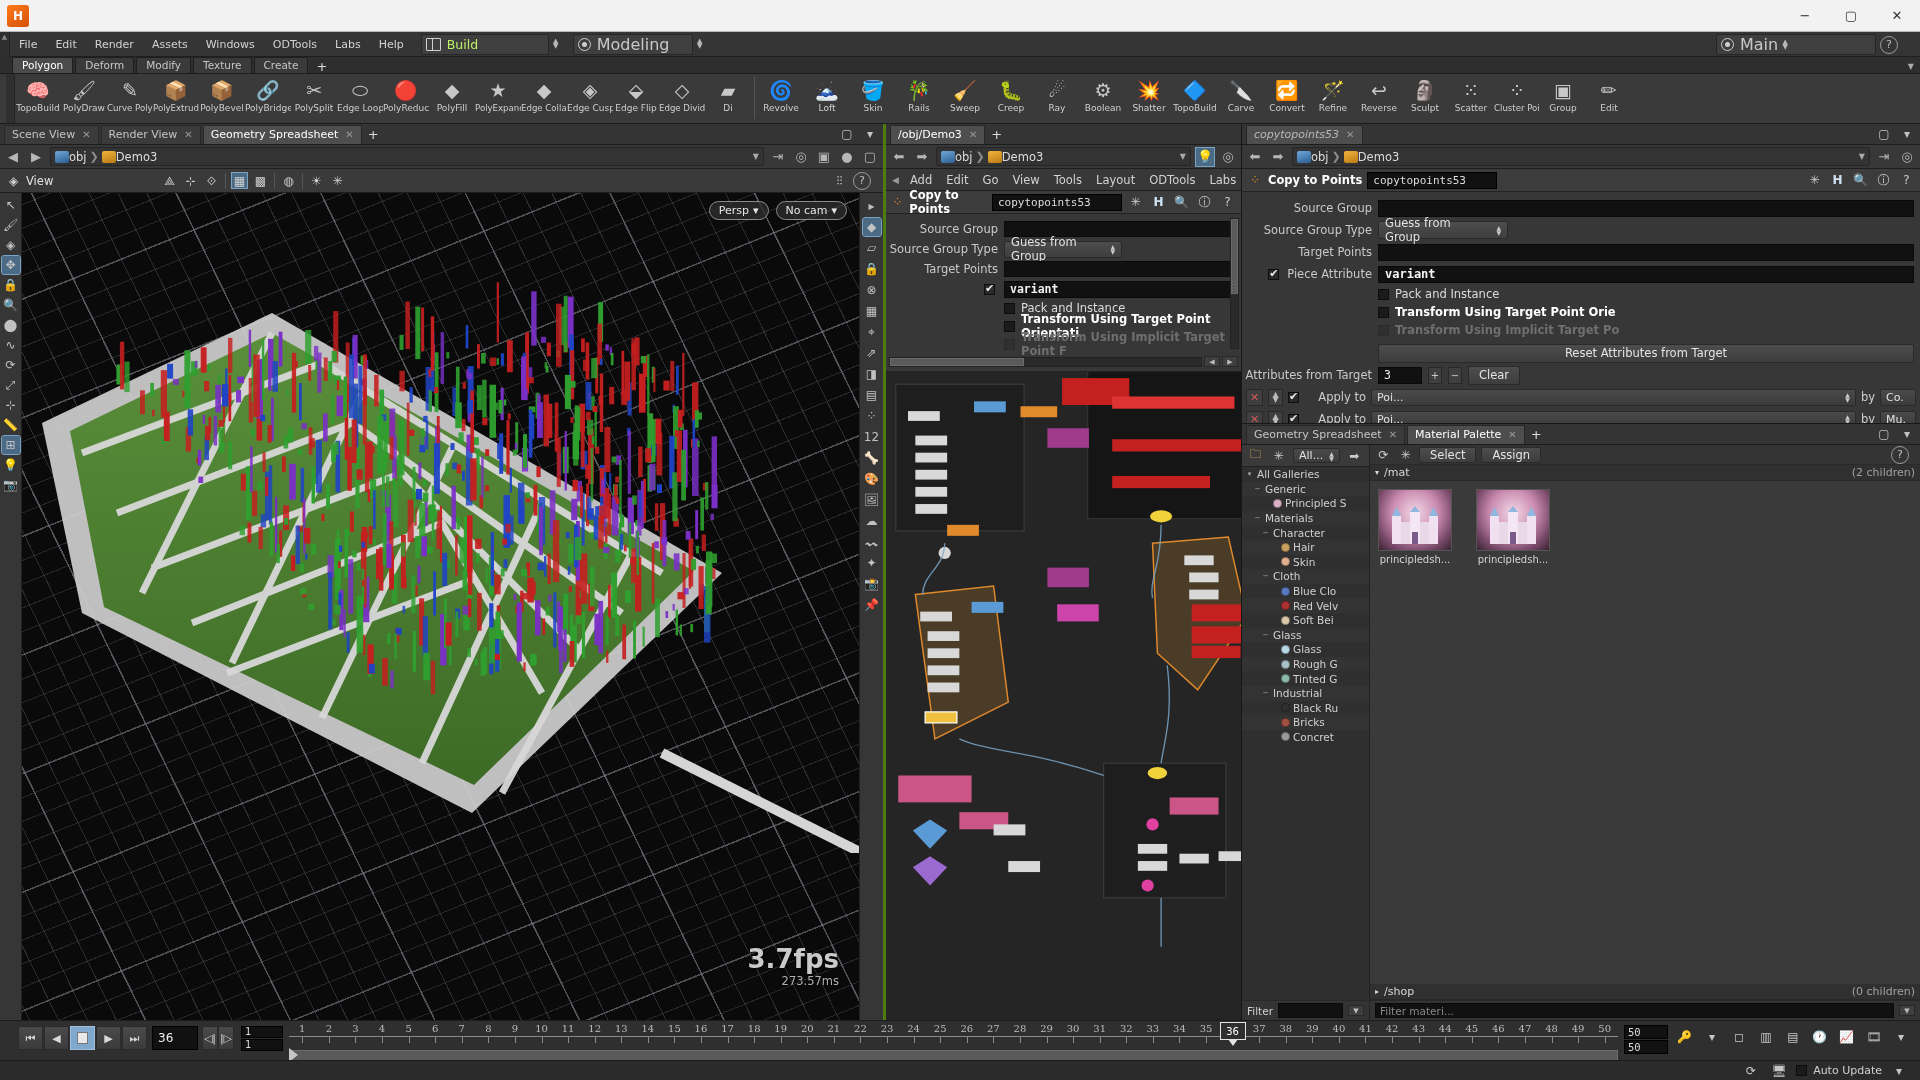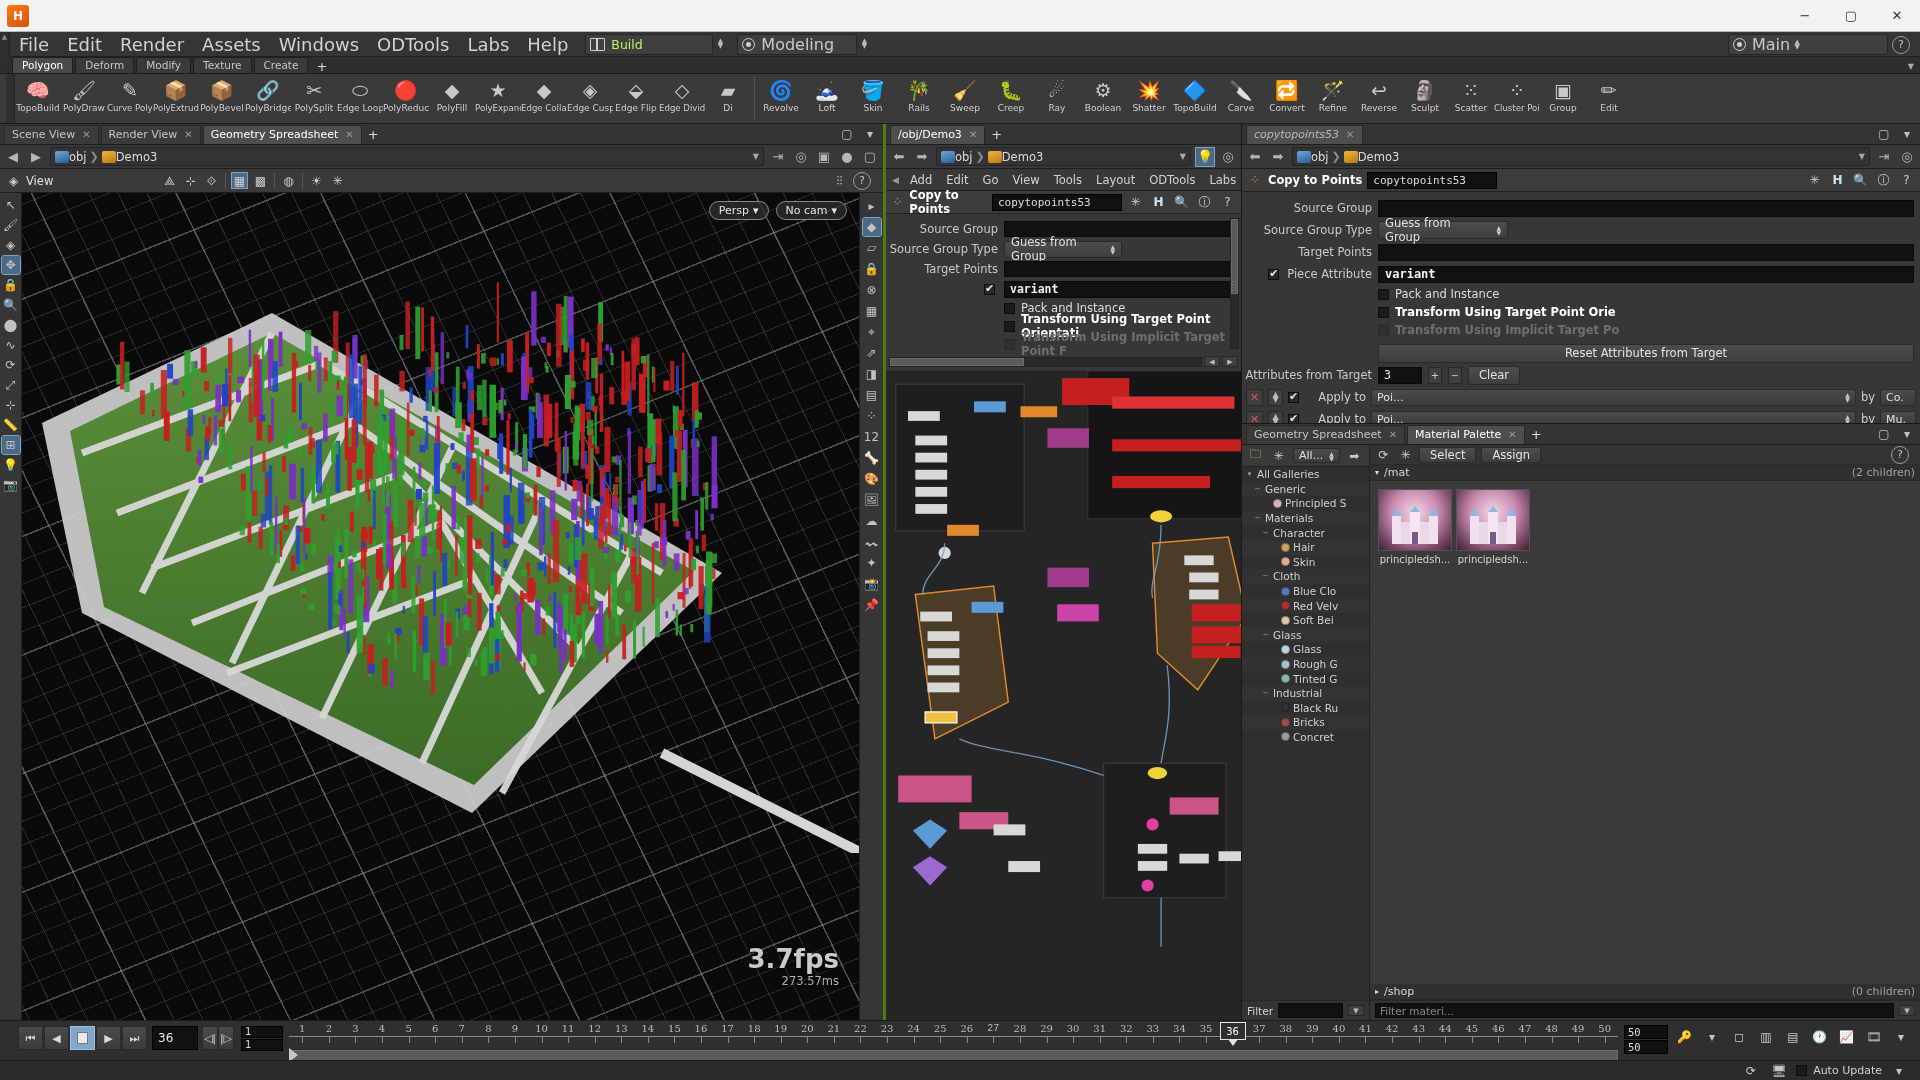--- a/index.html
+++ b/index.html
@@ -15,35 +15,35 @@
     color:#fff;font-size:12px;font-weight:bold;}
   .titlebar .spacer{flex:1}
   .winbtn{width:46px;height:32px;display:flex;align-items:center;justify-content:center;
     color:#333;font-size:13px;}
 
   
   .menubar{height:25px;background:#353535;display:flex;align-items:center;
     border-bottom:1px solid #1f1f1f;position:relative;}
   .menubar .grip{width:10px;height:25px;background:#2f2f2f;border-right:1px solid #222;
     display:flex;align-items:flex-start;justify-content:center;color:#888;font-size:7px;padding-top:1px}
-  .menuitem{padding:0 9px;font-size:18px;color:#d2d2d2;line-height:25px;}
+  .menuitem{padding:0 9px;font-size:11px;color:#d2d2d2;line-height:25px;}
   .deskbox{display:flex;align-items:center;height:21px;margin-left:8px;background:#3f3f3f;
     border:1px solid #262626;border-radius:2px;min-width:128px;padding:0 4px;}
   .deskbox .ic{width:15px;height:13px;border:1.6px solid #cfcfcf;margin-right:6px;border-radius:1px;
     position:relative}
   .deskbox .ic:after{content:'';position:absolute;left:5px;top:-1px;bottom:-1px;width:1.6px;background:#cfcfcf}
   .deskbox .lbl{font-size:12.5px;color:#bef264;flex:1}
   .dropbtn{width:14px;height:21px;display:flex;flex-direction:column;justify-content:center;
     align-items:center;color:#bbb;font-size:7px;line-height:5px}
   .deskbox2{display:flex;align-items:center;height:21px;margin-left:10px;background:#3f3f3f;
     border:1px solid #262626;border-radius:2px;min-width:120px;padding:0 4px;}
   .circ{width:13px;height:13px;border-radius:50%;border:1.6px solid #cfcfcf;margin-right:6px;
     position:relative}
   .circ:after{content:'';position:absolute;left:3px;top:3px;width:5px;height:5px;border-radius:50%;background:#cfcfcf}
-  .rightmenu{position:absolute;right:4px;top:0;height:25px;display:flex;align-items:center}
+  .rightmenu{position:absolute;right:16px;top:0;height:25px;display:flex;align-items:center}
   .mainbox{display:flex;align-items:center;height:21px;background:#3f3f3f;border:1px solid #262626;
     border-radius:2px;min-width:160px;padding:0 4px;margin-right:4px}
   .qmark{width:18px;height:18px;border-radius:50%;border:1.4px solid #9a9a9a;color:#c0c0c0;
     font-size:11px;display:flex;align-items:center;justify-content:center;margin-right:6px}
 
   
   .shelftabs{height:17px;background:#2e2e2e;display:flex;align-items:flex-end;
     padding-left:12px;border-bottom:1px solid #1c1c1c;position:relative}
   .shelftab{font-size:10.5px;padding:1px 9px 2px;background:#3a3a3a;border:1px solid #1f1f1f;
     border-bottom:none;margin-right:2px;color:#c6c6c6;border-radius:2px 2px 0 0}
@@ -206,21 +206,21 @@
     display:flex;flex-direction:column}
   .tnode{display:flex;align-items:center;height:14.6px;font-size:10.5px;color:#d0d0d0;white-space:nowrap;gap:3px}
   .tnode:nth-child(even){background:#333}
   .tw{width:9px;display:flex;align-items:center;justify-content:center;color:#aaa;font-size:7px;flex:0 0 9px}
   .tdot{width:9px;height:9px;border-radius:50%;flex:0 0 9px;border:1px solid #00000055}
   .mpright{flex:1;background:#3a3a3a;display:flex;flex-direction:column;min-width:0}
   .mphdr{height:20px;display:flex;align-items:center;gap:5px;padding:0 5px;border-bottom:1px solid #2a2a2a;
     background:#343434}
   .mpcat{height:16px;display:flex;align-items:center;gap:5px;padding:0 5px;font-size:11px;color:#d8d8d8;
     background:#303030;border-bottom:1px solid #282828}
-  .mpgrid{flex:1;display:flex;gap:4px;padding:8px;align-items:flex-start}
+  .mpgrid{flex:1;display:flex;gap:24px;padding:8px;align-items:flex-start}
   .swatch{width:74px;text-align:center}
   .swatch .img{width:74px;height:62px;border:1px solid #555;background:radial-gradient(circle at 50% 38%,#f3d8e6,#c98bb0 45%,#7a4a6a 75%,#3a2332);
     display:flex;align-items:flex-end;justify-content:center;overflow:hidden;position:relative}
   .swatch .nm{font-size:10px;color:#d4d4d4;margin-top:3px;white-space:nowrap;overflow:hidden}
   .castle{position:absolute;bottom:4px;left:50%;transform:translateX(-50%);width:54px;height:40px}
   .filterrow{height:20px;background:#343434;display:flex;align-items:center;gap:5px;padding:0 5px;
     border-top:1px solid #282828}
   .filterfield{flex:1;height:15px;background:#111;border:1px solid #0a0a0a;padding:0 4px;font-size:10.5px;
     color:#888;display:flex;align-items:center}
 
@@ -1895,21 +1895,21 @@
           <div class="tick" style="left: 43%;">22</div>
           <div class="tickline" style="left: 43%;"></div>
           <div class="tick" style="left: 45%;">23</div>
           <div class="tickline" style="left: 45%;"></div>
           <div class="tick" style="left: 47%;">24</div>
           <div class="tickline" style="left: 47%;"></div>
           <div class="tick" style="left: 49%;">25</div>
           <div class="tickline" style="left: 49%;"></div>
           <div class="tick" style="left: 51%;">26</div>
           <div class="tickline" style="left: 51%;"></div>
-          <div class="tick" style="left: 53%; font-family: Liberation Mono, monospace;">27</div>
+          <div class="tick" style="left: 53%;">27</div>
           <div class="tickline" style="left: 53%;"></div>
           <div class="tick" style="left: 55%;">28</div>
           <div class="tickline" style="left: 55%;"></div>
           <div class="tick" style="left: 57%;">29</div>
           <div class="tickline" style="left: 57%;"></div>
           <div class="tick" style="left: 59%;">30</div>
           <div class="tickline" style="left: 59%;"></div>
           <div class="tick" style="left: 61%;">31</div>
           <div class="tickline" style="left: 61%;"></div>
           <div class="tick" style="left: 63%;">32</div>

